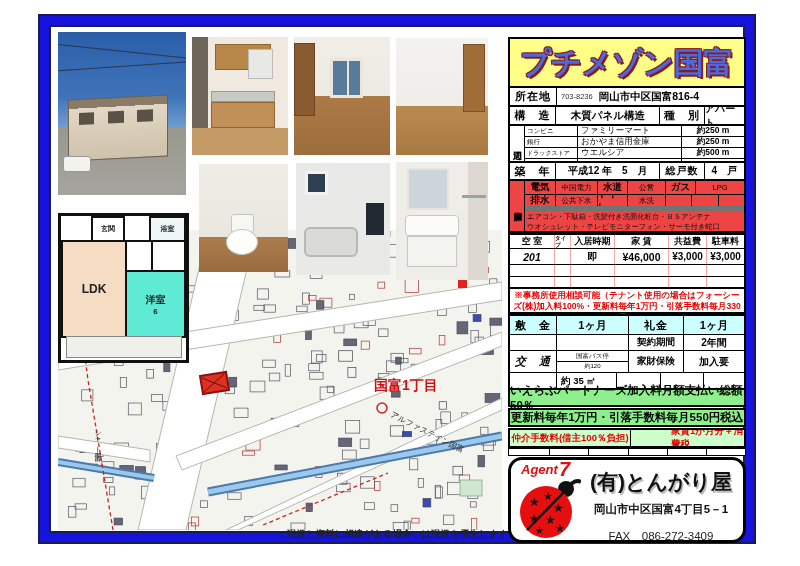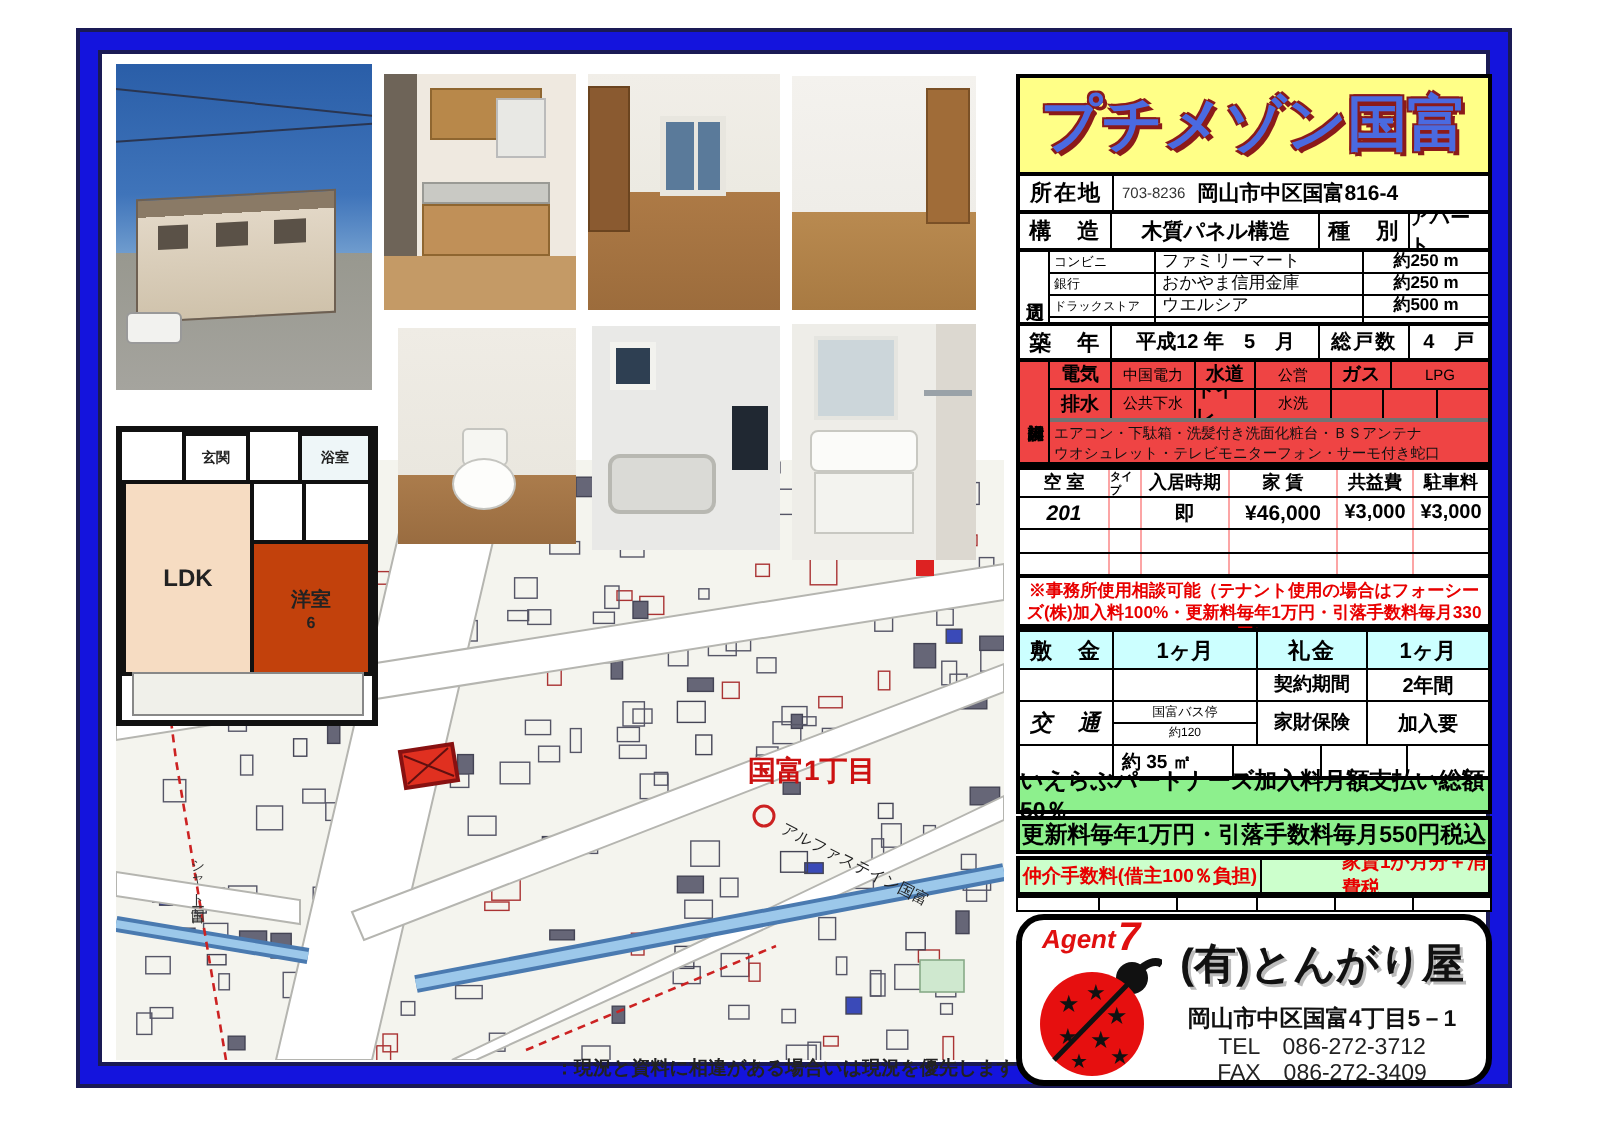--- a/index.html
+++ b/index.html
@@ -363,21 +363,21 @@
         <span>玄関</span>
       </div>
     <div class="fp-room" style="left:88px;top:0;width:37px;height:26px;background:#eef6f8;font-size:7px;display:flex;align-items:center;justify-content:center;">
         <span>浴室</span>
       </div>
     <div class="fp-room" style="left:64px;top:24px;width:28px;height:32px;background:#fff;"></div>
     <div class="fp-room" style="left:90px;top:24px;width:35px;height:32px;background:#fff;"></div>
     <div class="fp-room" style="left:0;top:24px;width:66px;height:98px;background:#f6dcc2;font-size:12px;display:flex;align-items:center;justify-content:center;">
         <span>LDK</span>
       </div>
-    <div class="fp-room" style="left:64px;top:54px;width:61px;height:68px;background:#c2410c;font-size:10px;display:flex;flex-direction:column;align-items:center;justify-content:center;">
+    <div class="fp-room" style="left:64px;top:54px;width:61px;height:68px;background:#5eead4;font-size:10px;display:flex;flex-direction:column;align-items:center;justify-content:center;">
       <span>洋室</span>
         <span style="font-size:8px">6</span>
     </div>
     <div class="fp-room" style="left:5px;top:120px;width:116px;height:22px;background:#f0f0ea;border:1px solid #888;"></div>
   </div>
 
   <div id="disclaimer" class="abs">：現況と資料に相違がある場合いは現況を優先します</div>
 
   <div id="titlebox" class="abs rp">プチメゾン国富</div>
 
@@ -433,21 +433,21 @@
     <div class="vrt" style="width:14px;font-size:8px;">設備詳細</div>
     <div style="flex:1;display:flex;flex-direction:column;border-left:1px solid #000;">
       <div style="display:flex;height:16px;border-bottom:1px solid #000;">
         <div class="tcell b" style="width:30px;font-size:9.5px;">電気</div>
         <div class="tcell small" style="width:42px;">中国電力</div>
         <div class="tcell b" style="width:30px;font-size:9.5px;">水道</div>
         <div class="tcell small" style="width:38px;">公営</div>
         <div class="tcell b" style="width:30px;font-size:9.5px;">ガス</div>
         <div class="tcell small" style="flex:1;">LPG</div>
       </div>
-      <div style="display:flex;height:16px;border-bottom:2px solid #737373;">
+      <div style="display:flex;height:16px;border-bottom:5px solid #737373;">
         <div class="tcell b" style="width:30px;font-size:9.5px;">排水</div>
         <div class="tcell small" style="width:42px;">公共下水</div>
         <div class="tcell b" style="width:30px;font-size:9.5px;">トイレ</div>
         <div class="tcell small" style="width:38px;">水洗</div>
         <div class="tcell" style="width:26px;"></div>
         <div class="tcell" style="width:27px;"></div>
         <div class="tcell" style="flex:1;"></div>
       </div>
       <div style="flex:1;padding:1px 2px;font-size:7.3px;line-height:1.35;color:#111;">
         <div>エアコン・下駄箱・洗髪付き洗面化粧台・ＢＳアンテナ</div>
@@ -552,16 +552,15 @@
       <text x="14" y="32" font-size="12" fill="#111">★</text>
       <text x="28" y="26" font-size="11" fill="#111">★</text>
       <text x="38" y="38" font-size="12" fill="#111">★</text>
       <text x="14" y="48" font-size="11" fill="#111">★</text>
       <text x="30" y="50" font-size="12" fill="#111">★</text>
       <text x="40" y="58" font-size="11" fill="#111">★</text>
       <text x="20" y="60" font-size="10" fill="#111">★</text>
     </svg>
     <div id="agency-name">(有)とんがり屋</div>
     <div id="agency-addr">岡山市中区国富4丁目5－1</div>
-    <div id="agency-tel">TEL　086-272-3712</div>
     <div id="agency-fax">FAX　086-272-3409</div>
   </div>
 </div>
 
 </body></html>

